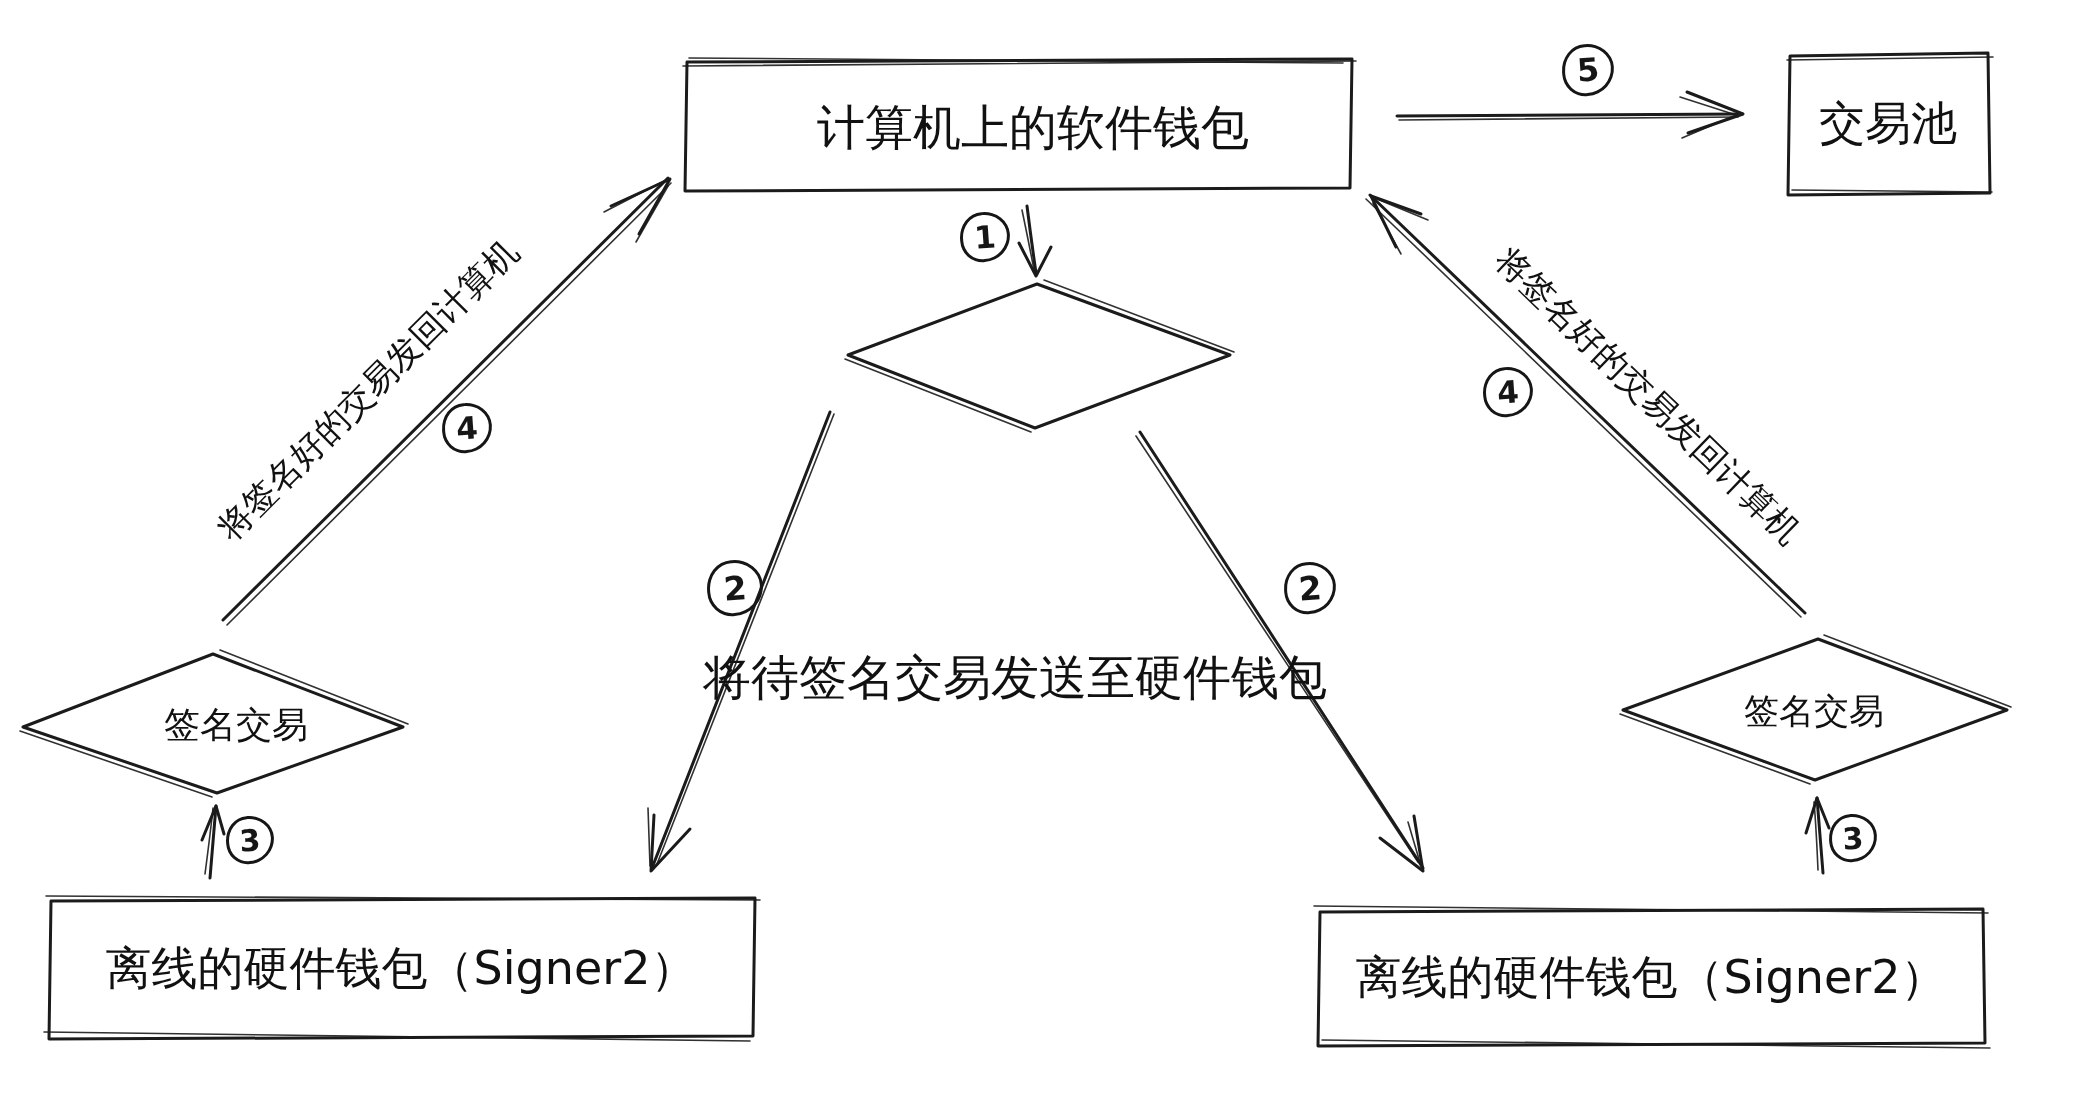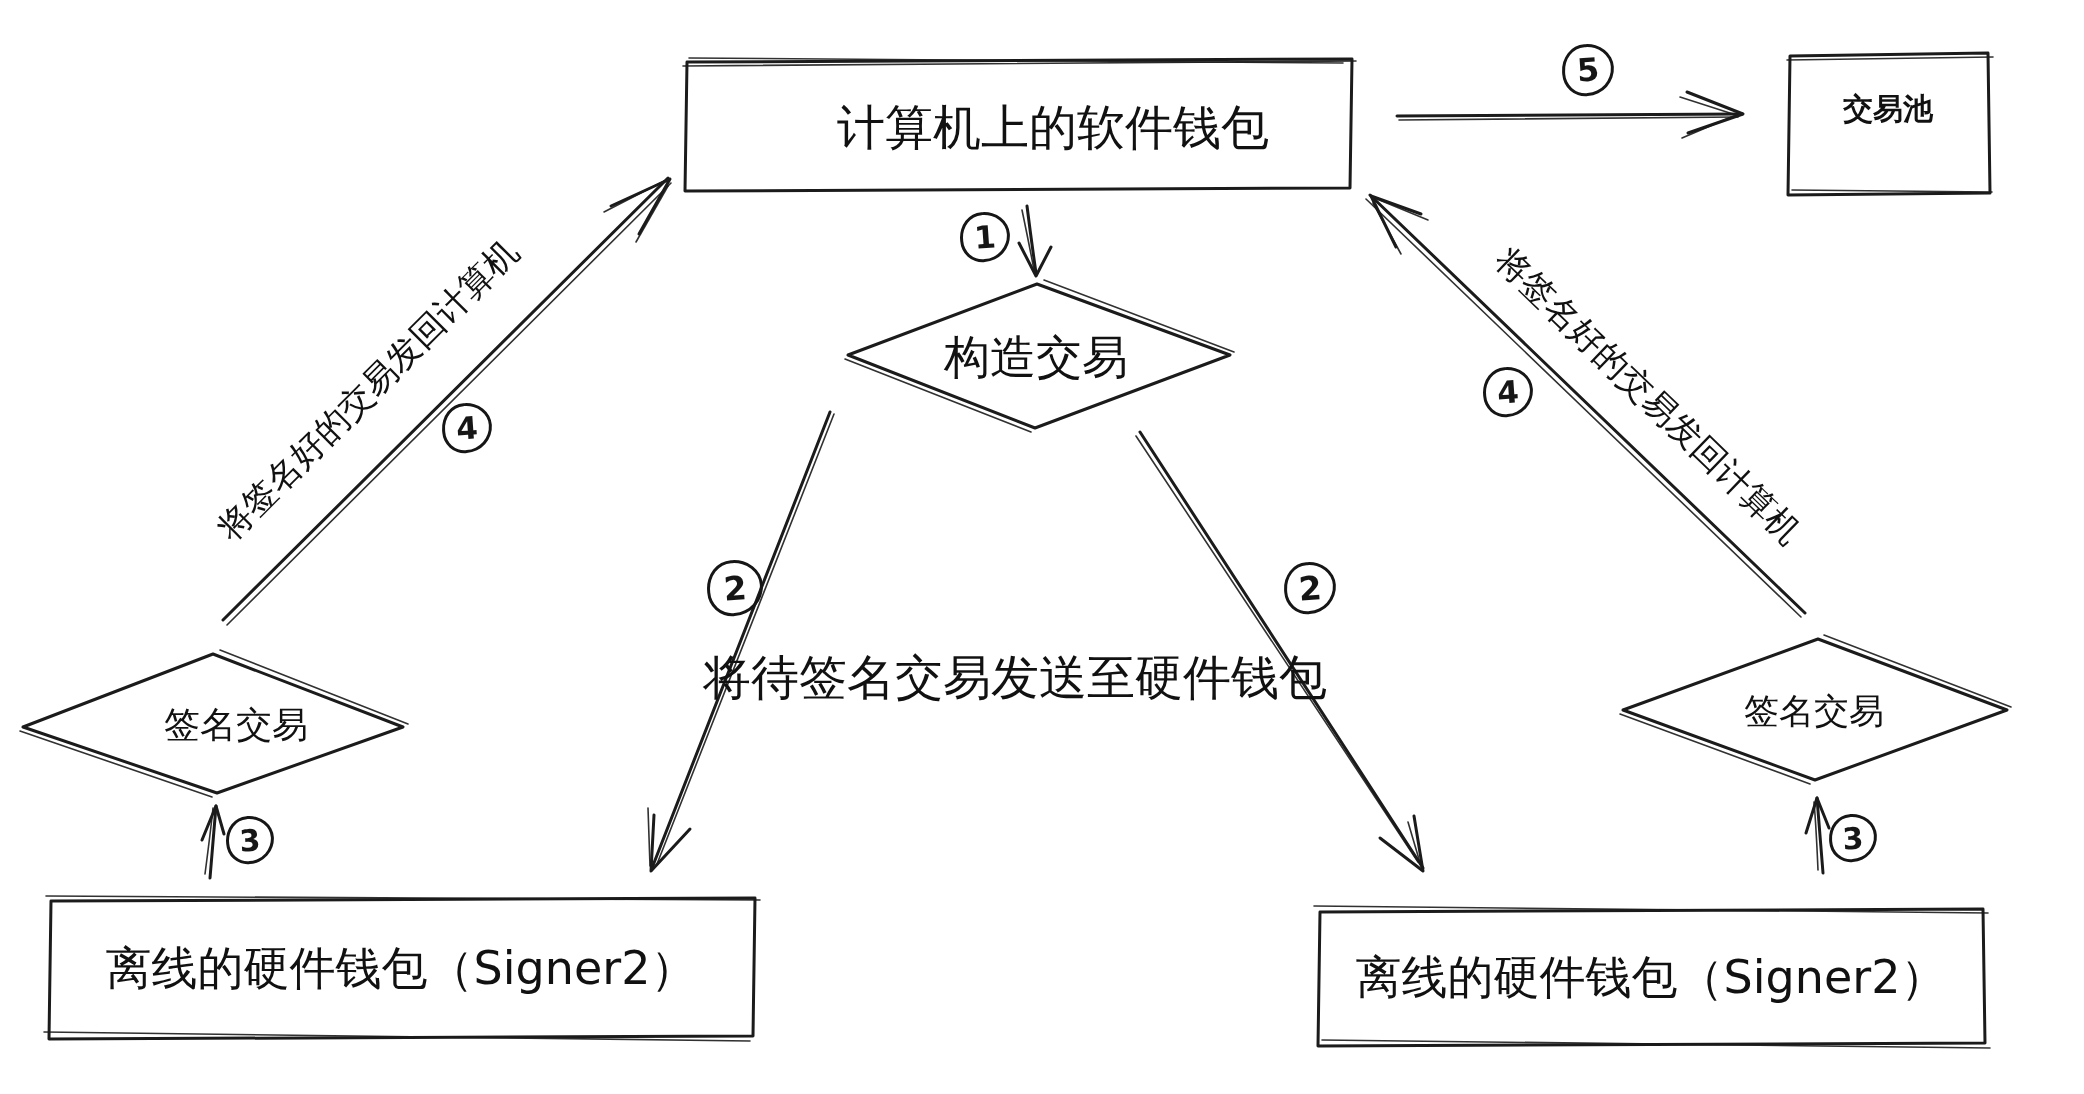--- a/index.html
+++ b/index.html
@@ -129,25 +129,24 @@
     </g>
 
     <g>
       <path class="sk" d="M1397 116 L1742 114"></path>
       <path class="sk2" d="M1399 120 L1738 117"></path>
       <path class="sk" d="M1687 92 L1743 114 L1688 133"></path>
       <path class="sk2" d="M1680 97 L1736 115 L1682 138"></path>
     </g>
   </svg>
 
-  <div class="label" style="left:1033px;top:127px;font-size:48px;margin-left:20px;">计算机上的软件钱包</div>
+  <div class="label" style="left:1033px;top:127px;font-size:48px;">计算机上的软件钱包</div>
 
-  <div class="label" style="left:1888px;top:108px;font-size:30px;font-weight:bold;">交易池</div>
+  <div class="label" style="left:1888px;top:123px;font-size:46px;">交易池</div>
 
-  <div class="label" style="left:1036px;top:357px;font-size:46px;">构造交易</div>
 
   <div class="label" style="left:236px;top:725px;font-size:36px;">签名交易</div>
 
   <div class="label" style="left:1814px;top:711px;font-size:35px;">签名交易</div>
 
   <div class="label" style="left:401px;top:968px;font-size:46px;">离线的硬件钱包（Signer2）</div>
 
   <div class="label" style="left:1651px;top:977px;font-size:46px;">离线的硬件钱包（Signer2）</div>
 
   <div class="label rot-l" style="left:368px;top:390px;font-size:34px;">将签名好的交易发回计算机</div>

